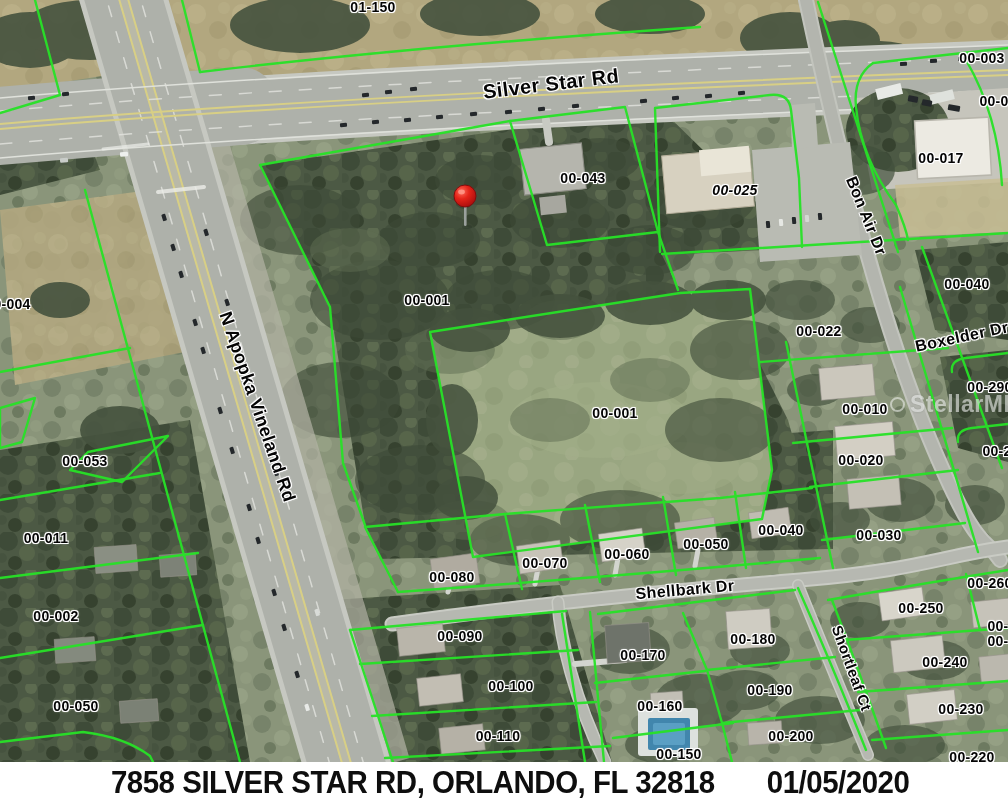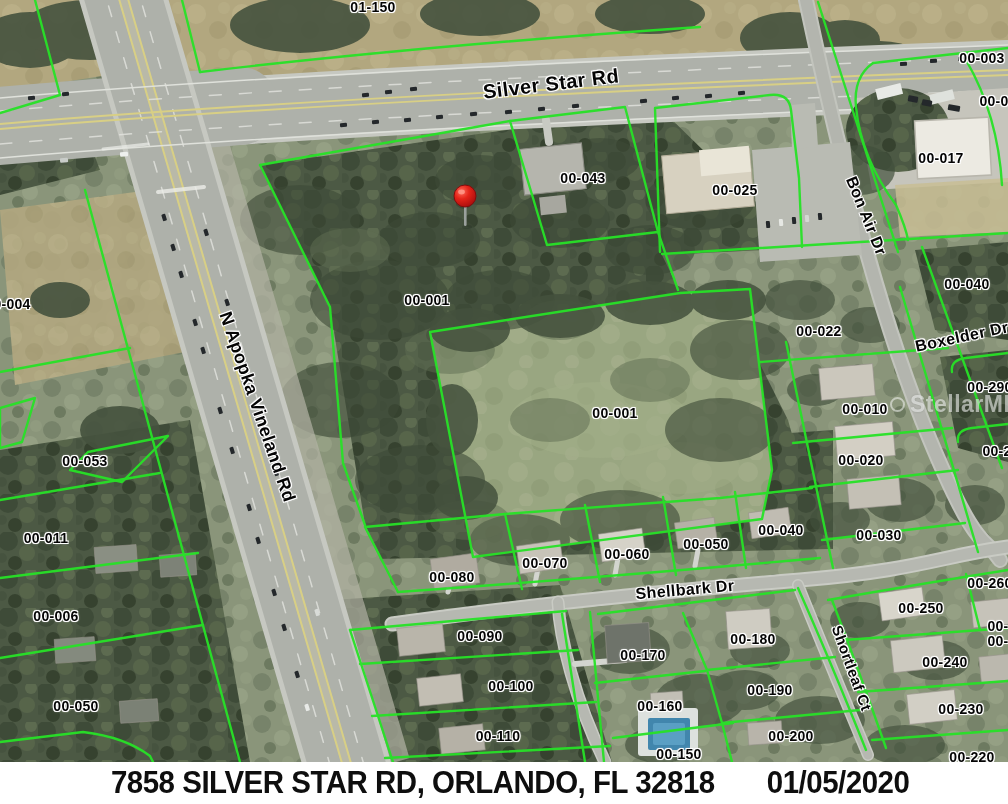--- a/index.html
+++ b/index.html
@@ -357,43 +357,43 @@
         <path d="M966,574 L980,630"></path>
       </g>
     </svg>
 
     <div id="labels">
         <div class="maplabel" style="left: 373px; top: 3px;">01-150</div>
         <div class="maplabel" style="left: 982px; top: 54px;">00-003</div>
         <div class="maplabel" style="left: 994px; top: 97px;">00-0</div>
         <div class="maplabel" style="left: 941px; top: 154px;">00-017</div>
         <div class="maplabel" style="left: 583px; top: 174px;">00-043</div>
-        <div class="maplabel" style="left: 735px; top: 186px;">00-025</div>
+        <div class="maplabel" style="left: 735px; top: 186px; font-style: italic;">00-025</div>
         <div class="maplabel" style="left: 8px; top: 300px;">00-004</div>
         <div class="maplabel" style="left: 427px; top: 296px;">00-001</div>
         <div class="maplabel" style="left: 819px; top: 327px;">00-022</div>
         <div class="maplabel" style="left: 967px; top: 280px;">00-040</div>
         <div class="maplabel" style="left: 990px; top: 383px;">00-290</div>
         <div class="maplabel" style="left: 847px; top: 405px; padding-left: 36px;">00-010</div>
         <div class="maplabel" style="left: 615px; top: 409px;">00-001</div>
         <div class="maplabel" style="left: 997px; top: 447px;">00-2</div>
         <div class="maplabel" style="left: 861px; top: 456px;">00-020</div>
         <div class="maplabel" style="left: 85px; top: 457px;">00-053</div>
         <div class="maplabel" style="left: 879px; top: 511px; margin-top: 20px;">00-030</div>
         <div class="maplabel" style="left: 781px; top: 526px;">00-040</div>
         <div class="maplabel" style="left: 46px; top: 534px;">00-011</div>
         <div class="maplabel" style="left: 706px; top: 540px;">00-050</div>
         <div class="maplabel" style="left: 627px; top: 550px;">00-060</div>
         <div class="maplabel" style="left: 545px; top: 559px;">00-070</div>
         <div class="maplabel" style="left: 452px; top: 573px;">00-080</div>
         <div class="maplabel" style="left: 990px; top: 579px;">00-260</div>
         <div class="maplabel" style="left: 921px; top: 604px;">00-250</div>
-        <div class="maplabel" style="left: 56px; top: 612px;">00-006</div>
+        <div class="maplabel" style="left: 56px; top: 612px;">00-002</div>
         <div class="maplabel" style="left: 998px; top: 622px;">00-</div>
-        <div class="maplabel" style="left: 460px; top: 632px; margin-left: 20px;">00-090</div>
+        <div class="maplabel" style="left: 460px; top: 632px;">00-090</div>
         <div class="maplabel" style="left: 753px; top: 635px;">00-180</div>
         <div class="maplabel" style="left: 998px; top: 637px;">00-</div>
         <div class="maplabel" style="left: 643px; top: 651px;">00-170</div>
         <div class="maplabel" style="left: 945px; top: 658px;">00-240</div>
         <div class="maplabel" style="left: 482px; top: 682px; margin-left: 29px;">00-100</div>
         <div class="maplabel" style="left: 770px; top: 686px;">00-190</div>
         <div class="maplabel" style="left: 660px; top: 702px;">00-160</div>
         <div class="maplabel" style="left: 76px; top: 702px;">00-050</div>
         <div class="maplabel" style="left: 961px; top: 705px;">00-230</div>
         <div class="maplabel" style="left: 498px; top: 732px;">00-110</div>

